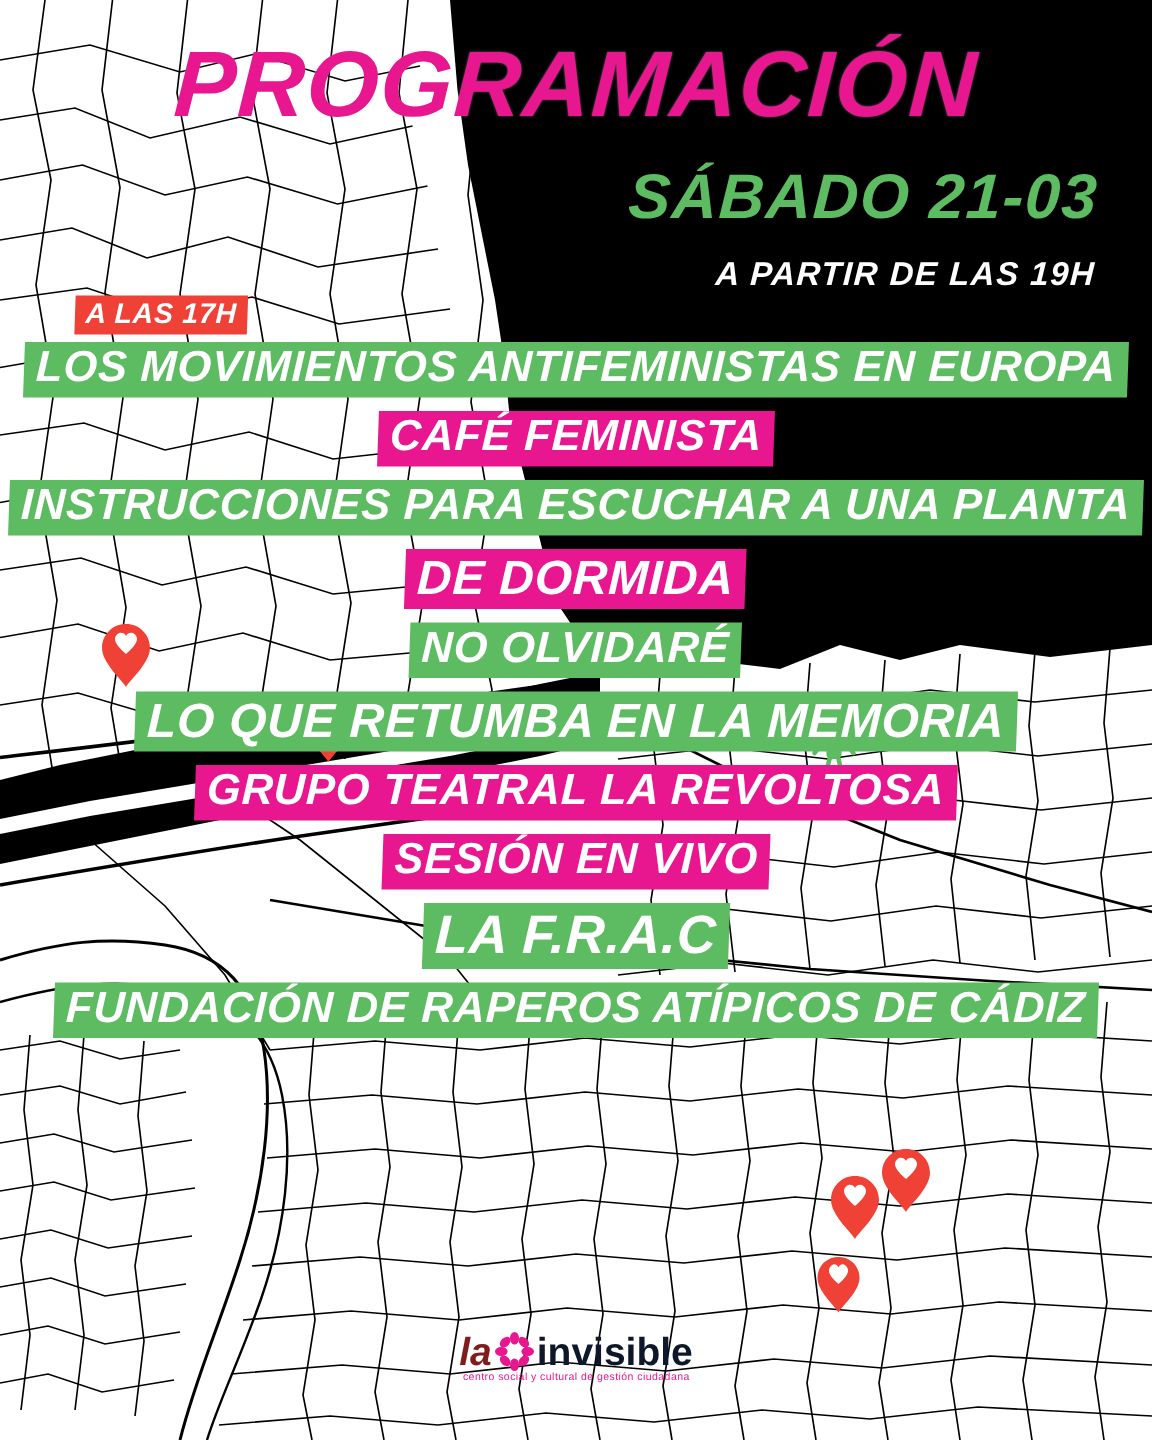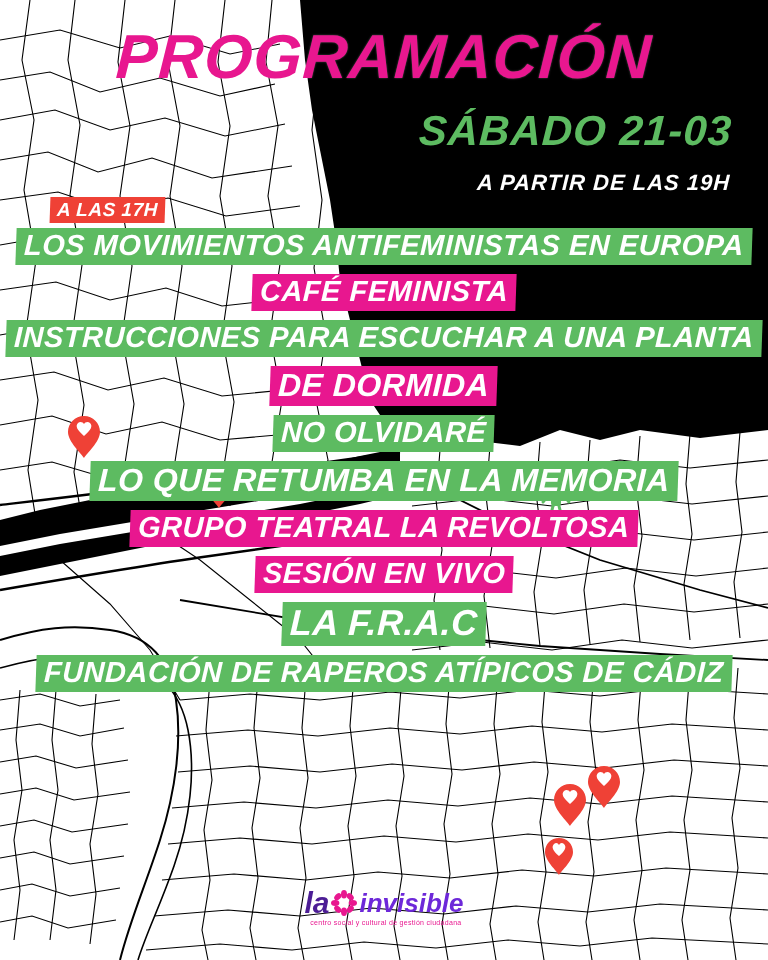--- a/index.html
+++ b/index.html
@@ -141,39 +141,38 @@
     width: 768px;
     text-align: center;
   }
   .logo-inner {
     display: inline-block;
     line-height: 1;
     white-space: nowrap;
   }
   .logo-la {
     display: inline-block;
-    color: #4c1d95;
-    font-size: 30px;
+    color: #7f1d1d;
+    font-size: 26px;
     font-weight: bold;
     font-style: italic;
     vertical-align: middle;
   }
   .logo-star {
     display: inline-block;
     width: 26px;
     height: 26px;
     vertical-align: middle;
     margin: 0 2px;
   }
   .logo-word {
     display: inline-block;
-    color: #6d28d9;
+    color: #0f172a;
     font-size: 26px;
     font-weight: bold;
-    font-style: italic;
     vertical-align: middle;
   }
   .logo-tag {
     display: block;
     color: #e8178f;
     font-size: 7px;
     letter-spacing: 0.3px;
     text-align: right;
     margin-top: 1px;
     padding-right: 2px;

